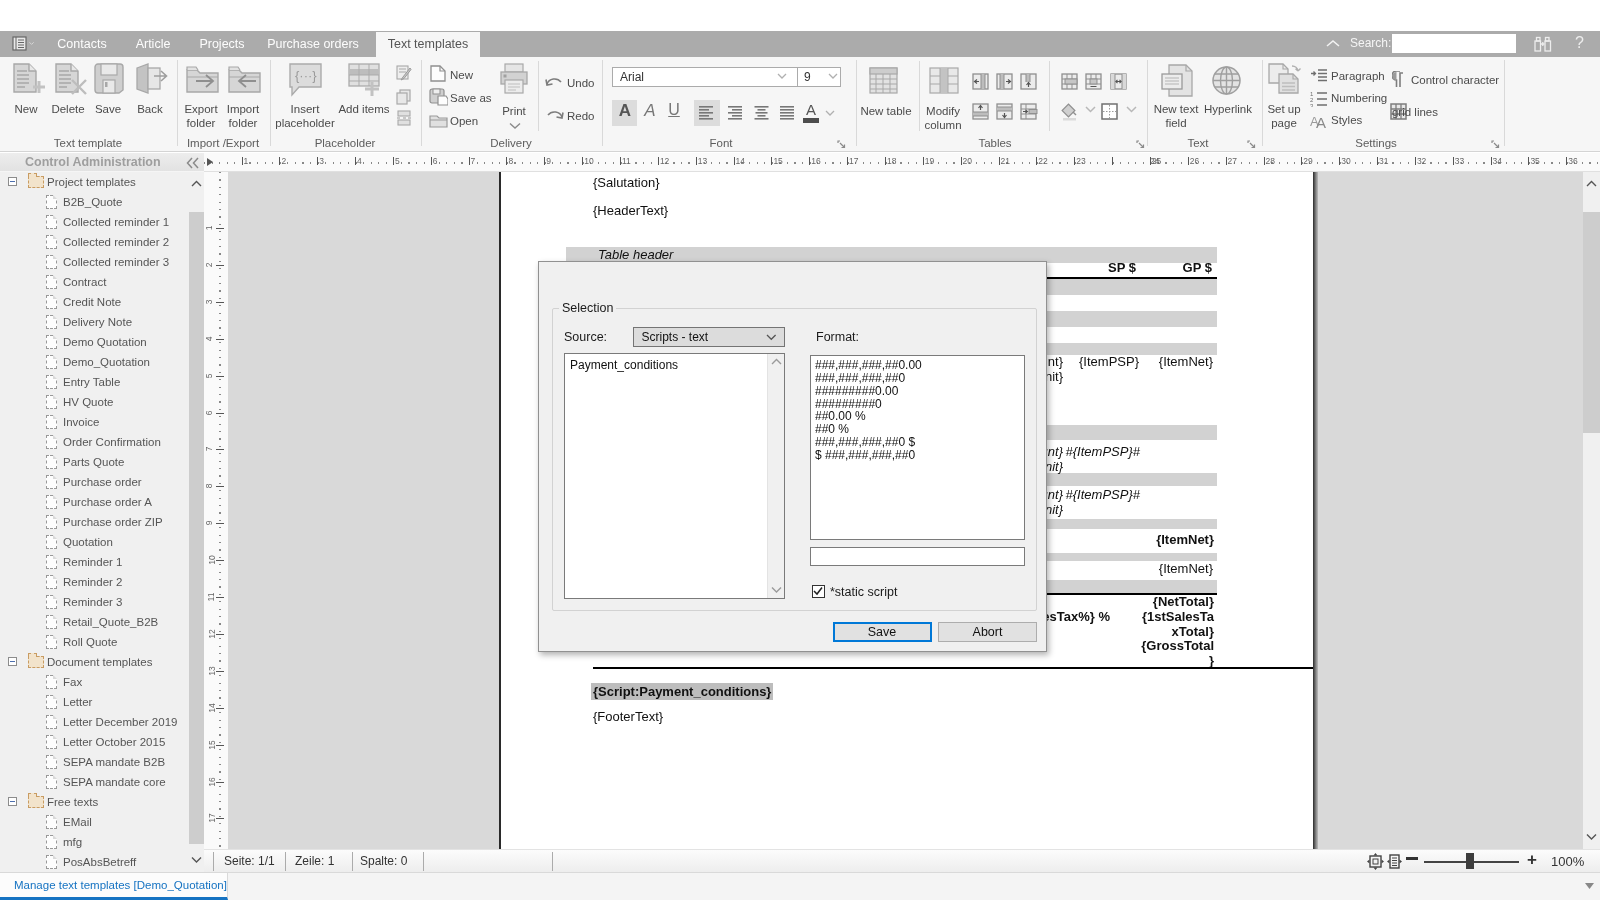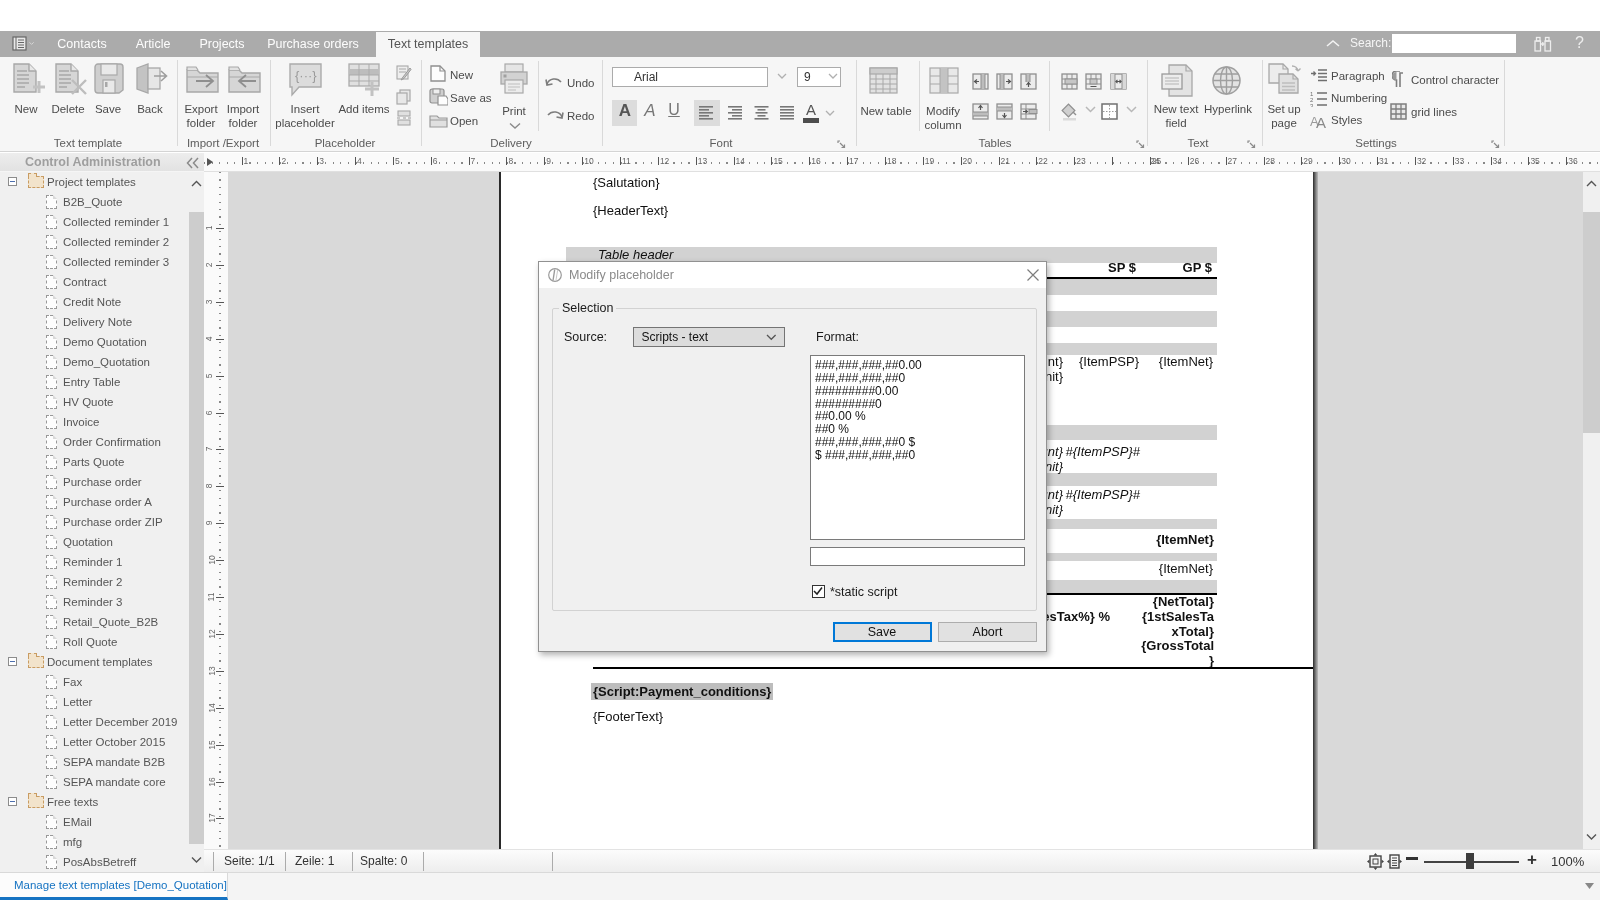--- a/index.html
+++ b/index.html
@@ -221,21 +221,21 @@
         <path d="M1 3.5 L2 9 L7.5 8" fill="none" stroke="#7d7d7d" stroke-width="1.6"></path>
       </svg>
 <div class="ilabel" style="left:567px;top:20px;width:40px;text-align:left">Undo</div>
 <svg class="abs" style="left:545px;top:52px" width="19" height="15">
         <path d="M17 8 C15 2.5 7 1 3 6" fill="none" stroke="#7d7d7d" stroke-width="1.6"></path>
         <path d="M18 3.5 L17 9 L11.5 8" fill="none" stroke="#7d7d7d" stroke-width="1.6"></path>
       </svg>
 <div class="ilabel" style="left:567px;top:53px;width:40px;text-align:left">Redo</div>
 </div>
 <div class="abs" style="left:0;top:57px;width:1600px;height:95px">
-<div class="abs" style="left:612px;top:10px;width:156px;height:20px;background:#fff;border:1px solid #ababab;font-size:12px;color:#333;line-height:18px;padding-left:21px">Arial</div>
+<div class="abs" style="left:612px;top:10px;width:195px;height:20px;background:#fff;border:1px solid #ababab;font-size:12px;color:#333;line-height:18px;padding-left:7px">Arial</div>
 <svg class="abs" style="left:777px;top:16px" width="10" height="8">
         <path d="M1 1 l4 4 4-4" fill="none" stroke="#b0b0b0" stroke-width="1.3"></path>
       </svg>
 <div class="abs" style="left:797px;top:10px;width:44px;height:20px;background:#fff;border:1px solid #ababab;font-size:12px;color:#333;line-height:18px;padding-left:6px">9</div>
 <svg class="abs" style="left:828px;top:16px" width="10" height="8">
         <path d="M1 1 l4 4 4-4" fill="none" stroke="#b0b0b0" stroke-width="1.3"></path>
       </svg>
 <div class="abs" style="left:612px;top:43px;width:25px;height:26px;background:#dcdcdc"></div>
 <div class="abs" style="left:615px;top:44px;width:20px;font-size:17px;font-weight:bold;color:#555;text-align:center">A</div>
 <div class="abs" style="left:640px;top:44px;width:20px;font-size:17px;font-style:italic;color:#777;text-align:center">A</div>
@@ -395,21 +395,21 @@
 <div class="ilabel" style="left:1331px;top:57px;width:80px;text-align:left">Styles</div>
 <svg class="abs" style="left:1392px;top:14px" width="14" height="18">
         <path d="M8 16 V2 h3 M4.5 16 V9 a4.5 4.5 0 0 1 0 -9 h3.5" fill="none" stroke="#7d7d7d" stroke-width="1.6"></path>
         <path d="M4.5 1 a4 4 0 0 0 0 8 Z" fill="#9a9a9a"></path>
       </svg>
 <div class="ilabel" style="left:1411px;top:17px;width:100px;text-align:left">Control character</div>
 <svg class="abs" style="left:1390px;top:46px" width="18" height="18">
         <rect x="1" y="1" width="15" height="15" fill="#e8e8e8" stroke="#7d7d7d" stroke-width="1.5"></rect>
         <path d="M6 1 v15 M11 1 v15 M1 6 h15 M1 11 h15" stroke="#7d7d7d" stroke-width="1.3"></path>
       </svg>
-<div class="ilabel" style="left:1411px;top:49px;width:100px;text-align:left">grid lines</div>
+<div class="ilabel" style="left:1338px;top:49px;width:100px;text-align:right">grid lines</div>
 </div>
 <div class="abs ruler">
 <div class="hdots"></div>
 <div class="htick" style="left:37.5px"></div>
 <div class="hnum" style="left:39.5px">1</div>
 <div class="htick" style="left:75.4px"></div>
 <div class="hnum" style="left:77.4px">2</div>
 <div class="htick" style="left:113.2px"></div>
 <div class="hnum" style="left:115.2px">3</div>
 <div class="htick" style="left:151.1px"></div>
@@ -756,38 +756,38 @@
 </div>
 <div class="abs taskbar">
 <div class="ttab">
         <span style="position:absolute;left:14px">Manage text templates [Demo_Quotation]</span>
       </div>
 <svg class="abs" style="left:1585px;top:10px" width="10" height="7">
         <path d="M0 0 h9 l-4.5 6 Z" fill="#888"></path>
       </svg>
 </div>
 <div class="abs dialog">
-<div class="dtitle">
-        <svg style="position:absolute;left:9px;top:6px" width="14" height="14">
-          <circle cx="7" cy="7" r="6.3" fill="#fff" stroke="#9a9a9a" stroke-width="1.2"></circle>
-          <path d="M6 1.5 L7.4 1.5 L5.7 12.5 L4.4 12.2 Z" fill="#9a9a9a"></path>
-          <path d="M9.2 1.8 L10.2 2.3 L8.4 12.2 L7.5 12 Z" fill="#c9c9c9"></path>
-        </svg>
-        <span style="position:absolute;left:30px;top:6px">Modify placeholder</span>
-        <svg style="position:absolute;left:487px;top:6px" width="14" height="14">
-          <path d="M1.5 1.5 l11 11 M12.5 1.5 l-11 11" stroke="#7d7d7d" stroke-width="1.2"></path>
-        </svg>
-      </div>
 <div class="groupbox"></div>
       <div class="glabel">Selection</div>
 <div class="dlabel" style="left:25px;top:68px">Source:</div>
 <div class="combo">Scripts - text<svg style="position:absolute;right:7px;top:6px" width="11" height="8">
           <path d="M1 1 l4.3 4.3 L9.6 1" fill="none" stroke="#555" stroke-width="1.3"></path>
         </svg></div>
 <div class="dlabel" style="left:277px;top:68px">Format:</div>
+<div class="listbox">
+        <span style="position:absolute;left:5px;top:4px">Payment_conditions</span>
+        <div class="lscroll">
+          <svg style="position:absolute;left:3px;top:4px" width="11" height="8">
+            <path d="M1 6 l4.5-4.5 L10 6" fill="none" stroke="#9a9a9a" stroke-width="1.4"></path>
+          </svg>
+          <svg style="position:absolute;left:3px;top:232px" width="11" height="8">
+            <path d="M1 1.5 l4.5 4.5 L10 1.5" fill="none" stroke="#9a9a9a" stroke-width="1.4"></path>
+          </svg>
+        </div>
+      </div>
 <div class="textarea">###,###,###,##0.00
 ###,###,###,##0
 #########0.00
 #########0
 ##0.00 %
 ##0 %
 ###,###,###,##0 $
 $ ###,###,###,##0</div>
 <div class="dinput"></div>
 <div class="checkbox">

